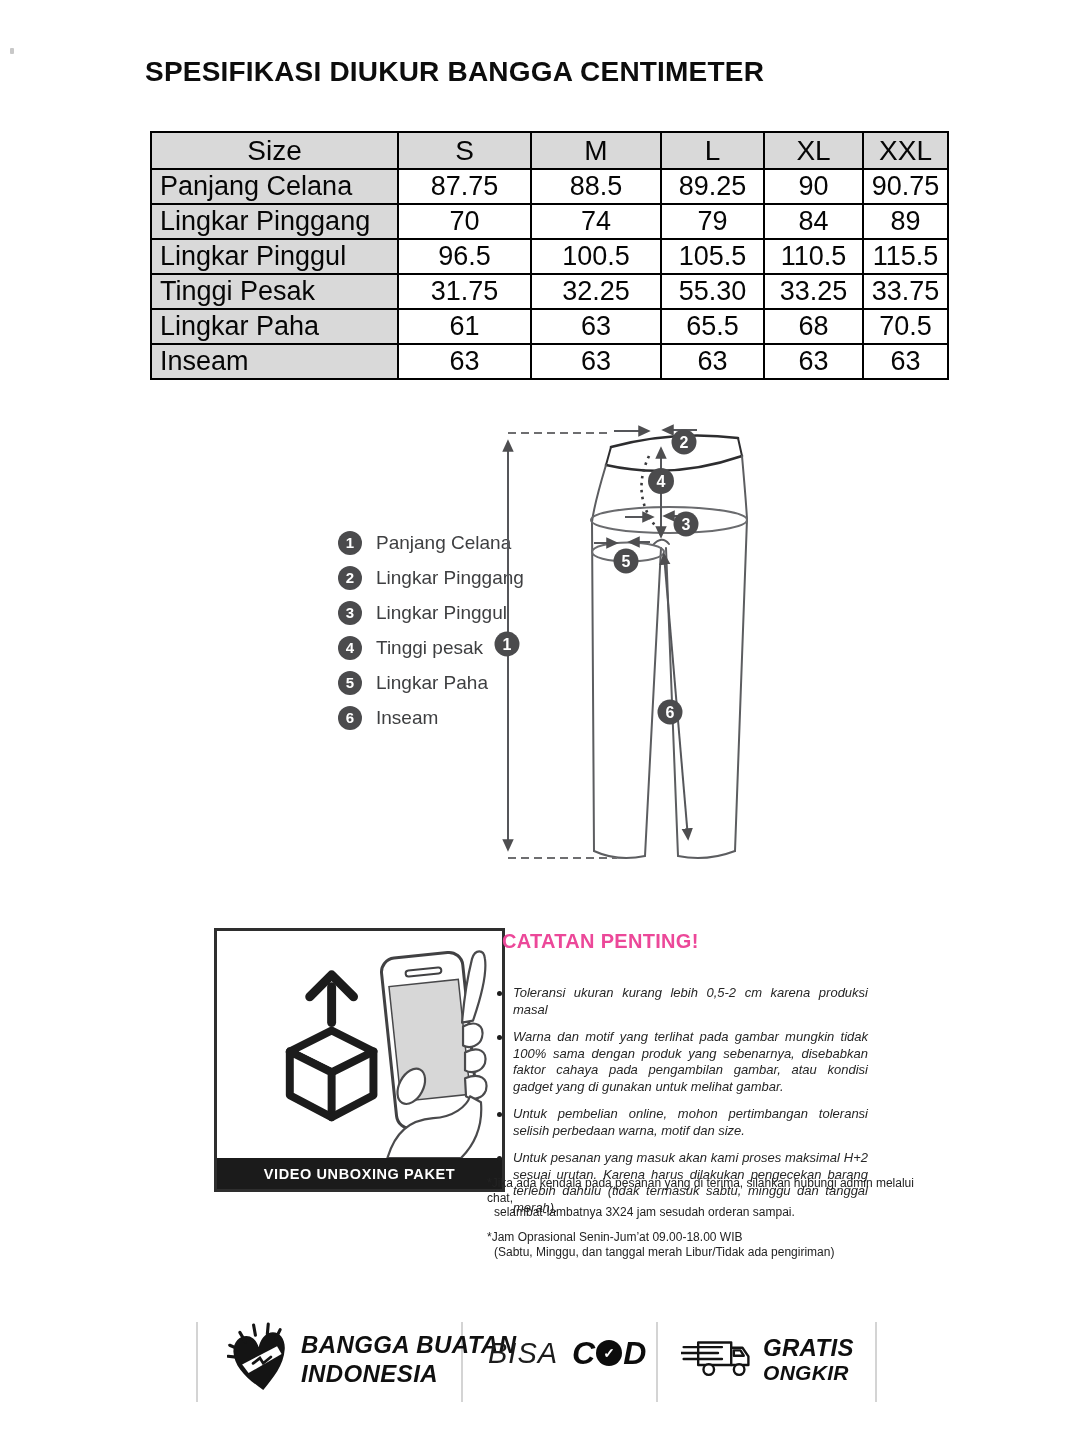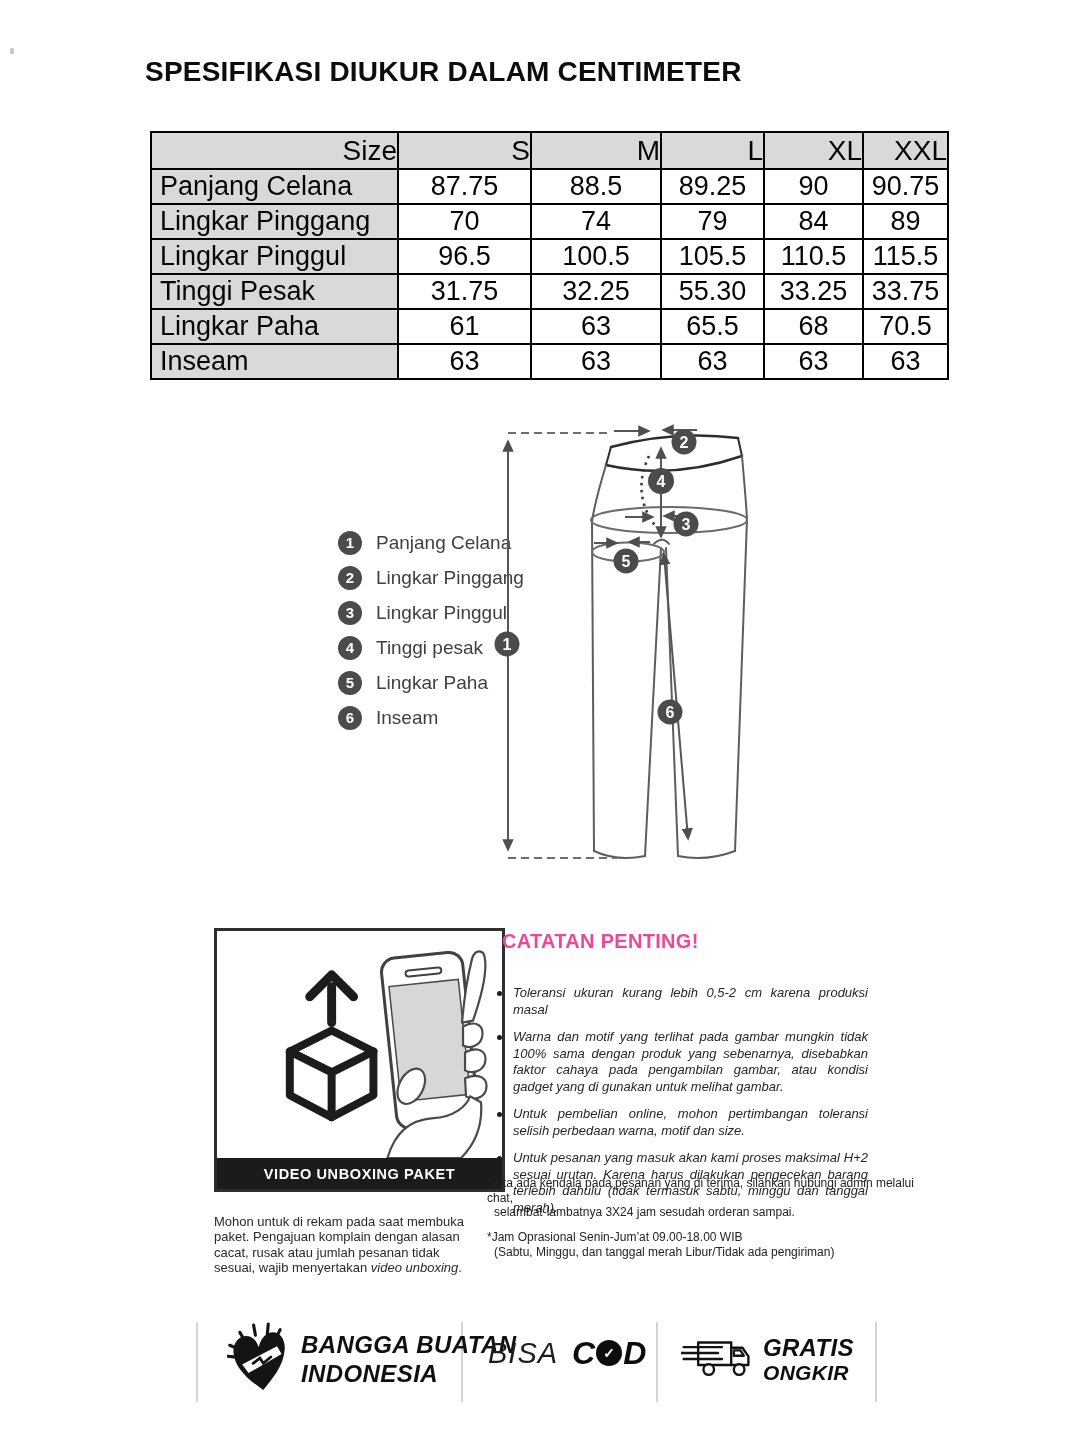--- a/index.html
+++ b/index.html
@@ -7,21 +7,21 @@
   #canvas { position:relative; width:1080px; height:1440px; background:#fff; overflow:hidden; }
 
   .artifact-dot { position:absolute; left:10px; top:48px; width:4px; height:6px; background:#9a9a9a; opacity:.55; border-radius:1px; }
 
   .page-title { position:absolute; left:145px; top:56px; font-size:28px; font-weight:bold; color:#0d0d0d; letter-spacing:.2px; }
 
   
   table.size-chart { position:absolute; left:150px; top:131px; width:797px; border-collapse:collapse; table-layout:fixed; }
   table.size-chart td { border:2px solid #000; height:35px; font-size:27px; color:#060606; text-align:center; vertical-align:middle; line-height:1; padding:0; white-space:nowrap; overflow:hidden; }
   table.size-chart tr.hdr td { height:37px; font-size:28px; }
-  table.size-chart td.shade { background:#d9d9d9;text-align:right; }
+  table.size-chart td.shade { background:#d9d9d9; }
   table.size-chart td.rowlabel { text-align:left; padding-left:8px; }
 
   
   .legend { position:absolute; left:338px; top:531px; list-style:none; }
   .legend li { display:flex; align-items:center; height:24px; margin-bottom:11px; }
   .legend .numcircle { width:24px; height:24px; border-radius:50%; background:#4b4b4d; color:#fff; font-size:15px; font-weight:bold; text-align:center; line-height:24px; flex:0 0 24px; }
   .legend .lbl { margin-left:14px; font-size:19px; color:#3e3f41; }
 
   .pants-svg { position:absolute; left:480px; top:415px; width:290px; height:460px; }
 
@@ -57,21 +57,21 @@
   .badge-free .l1 { font-size:24px; font-weight:800; letter-spacing:.3px; }
   .badge-free .l2 { font-size:21px; font-weight:700; letter-spacing:.3px; margin-top:2px; }
 </style>
 </head>
 <body>
 
 <div id="canvas">
 
   <div class="artifact-dot"></div>
 
-  <div class="page-title">SPESIFIKASI DIUKUR DALAM CENTIMETER</div>
+  <div class="page-title">SPESIFIKASI DIUKUR BANGGA CENTIMETER</div>
 
   <table class="size-chart">
     <colgroup>
       <col style="width:247px">
         <col style="width:133px">
         <col style="width:130px">
       <col style="width:103px">
         <col style="width:99px">
         <col style="width:85px">
     </colgroup>
@@ -240,21 +240,20 @@
           <path d="M 226,122 C 240,115 249,121 246,133 C 243,141 233,144 226,140 Z"></path>
           <path d="M 226,148 C 241,142 250,148 247,160 C 244,168 234,171 227,166 Z"></path>
           <path d="M 148,228 C 156,202 170,190 194,188 C 214,187 228,176 231,166 L 242,172 C 244,196 236,214 222,228 Z"></path>
           <ellipse cx="172" cy="156" rx="12" ry="19" transform="rotate(28 172 156)"></ellipse>
         </g>
       </svg>
     </div>
     <div class="banner">VIDEO UNBOXING PAKET</div>
   </div>
 
-  <p class="mohon"><span>Mohon untuk di rekam pada saat membuka paket. Pengajuan komplain dengan alasan cacat, rusak atau jumlah pesanan tidak sesuai, wajib menyertakan </span><i>video unboxing</i><span>.</span></p>
 
   <div class="catatan-heading">CATATAN PENTING!</div>
   <ul class="bullets">
     <li>Toleransi ukuran kurang lebih 0,5-2 cm karena produksi masal</li>
     <li>Warna dan motif yang terlihat pada gambar mungkin tidak 100% sama dengan produk yang sebenarnya, disebabkan faktor cahaya pada pengambilan gambar, atau kondisi gadget yang di gunakan untuk melihat gambar.</li>
     <li>Untuk pembelian online, mohon pertimbangan toleransi selisih perbedaan warna, motif dan size.</li>
     <li>Untuk pesanan yang masuk akan kami proses maksimal H+2 sesuai urutan. Karena harus dilakukan pengecekan barang terlebih dahulu (tidak termasuk sabtu, minggu dan tanggal merah).</li>
   </ul>
 
   <div class="footnotes">

